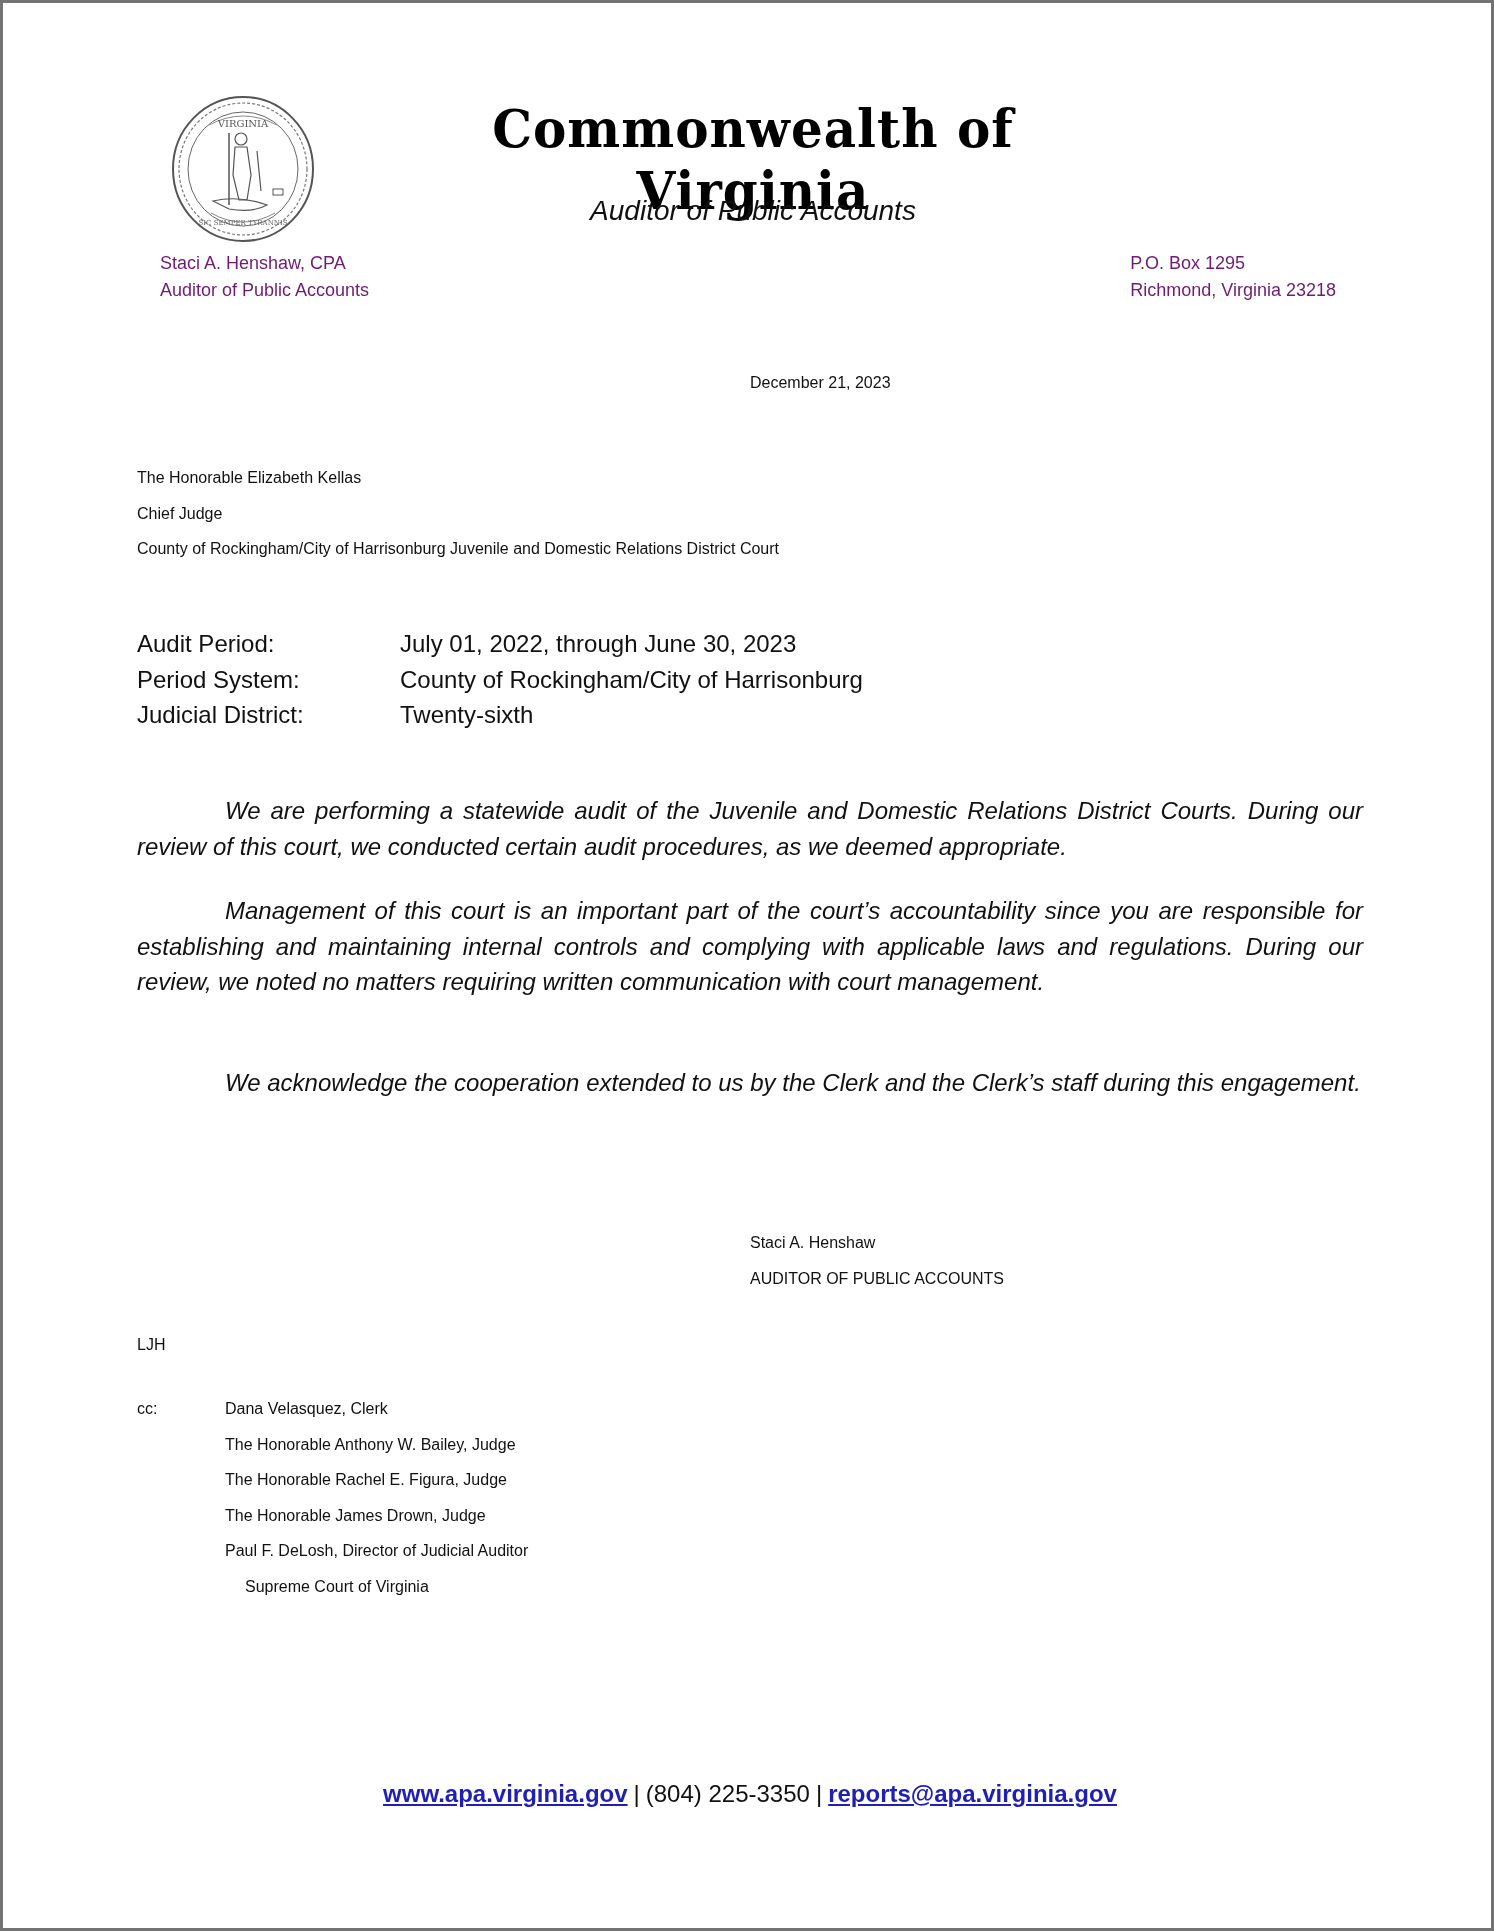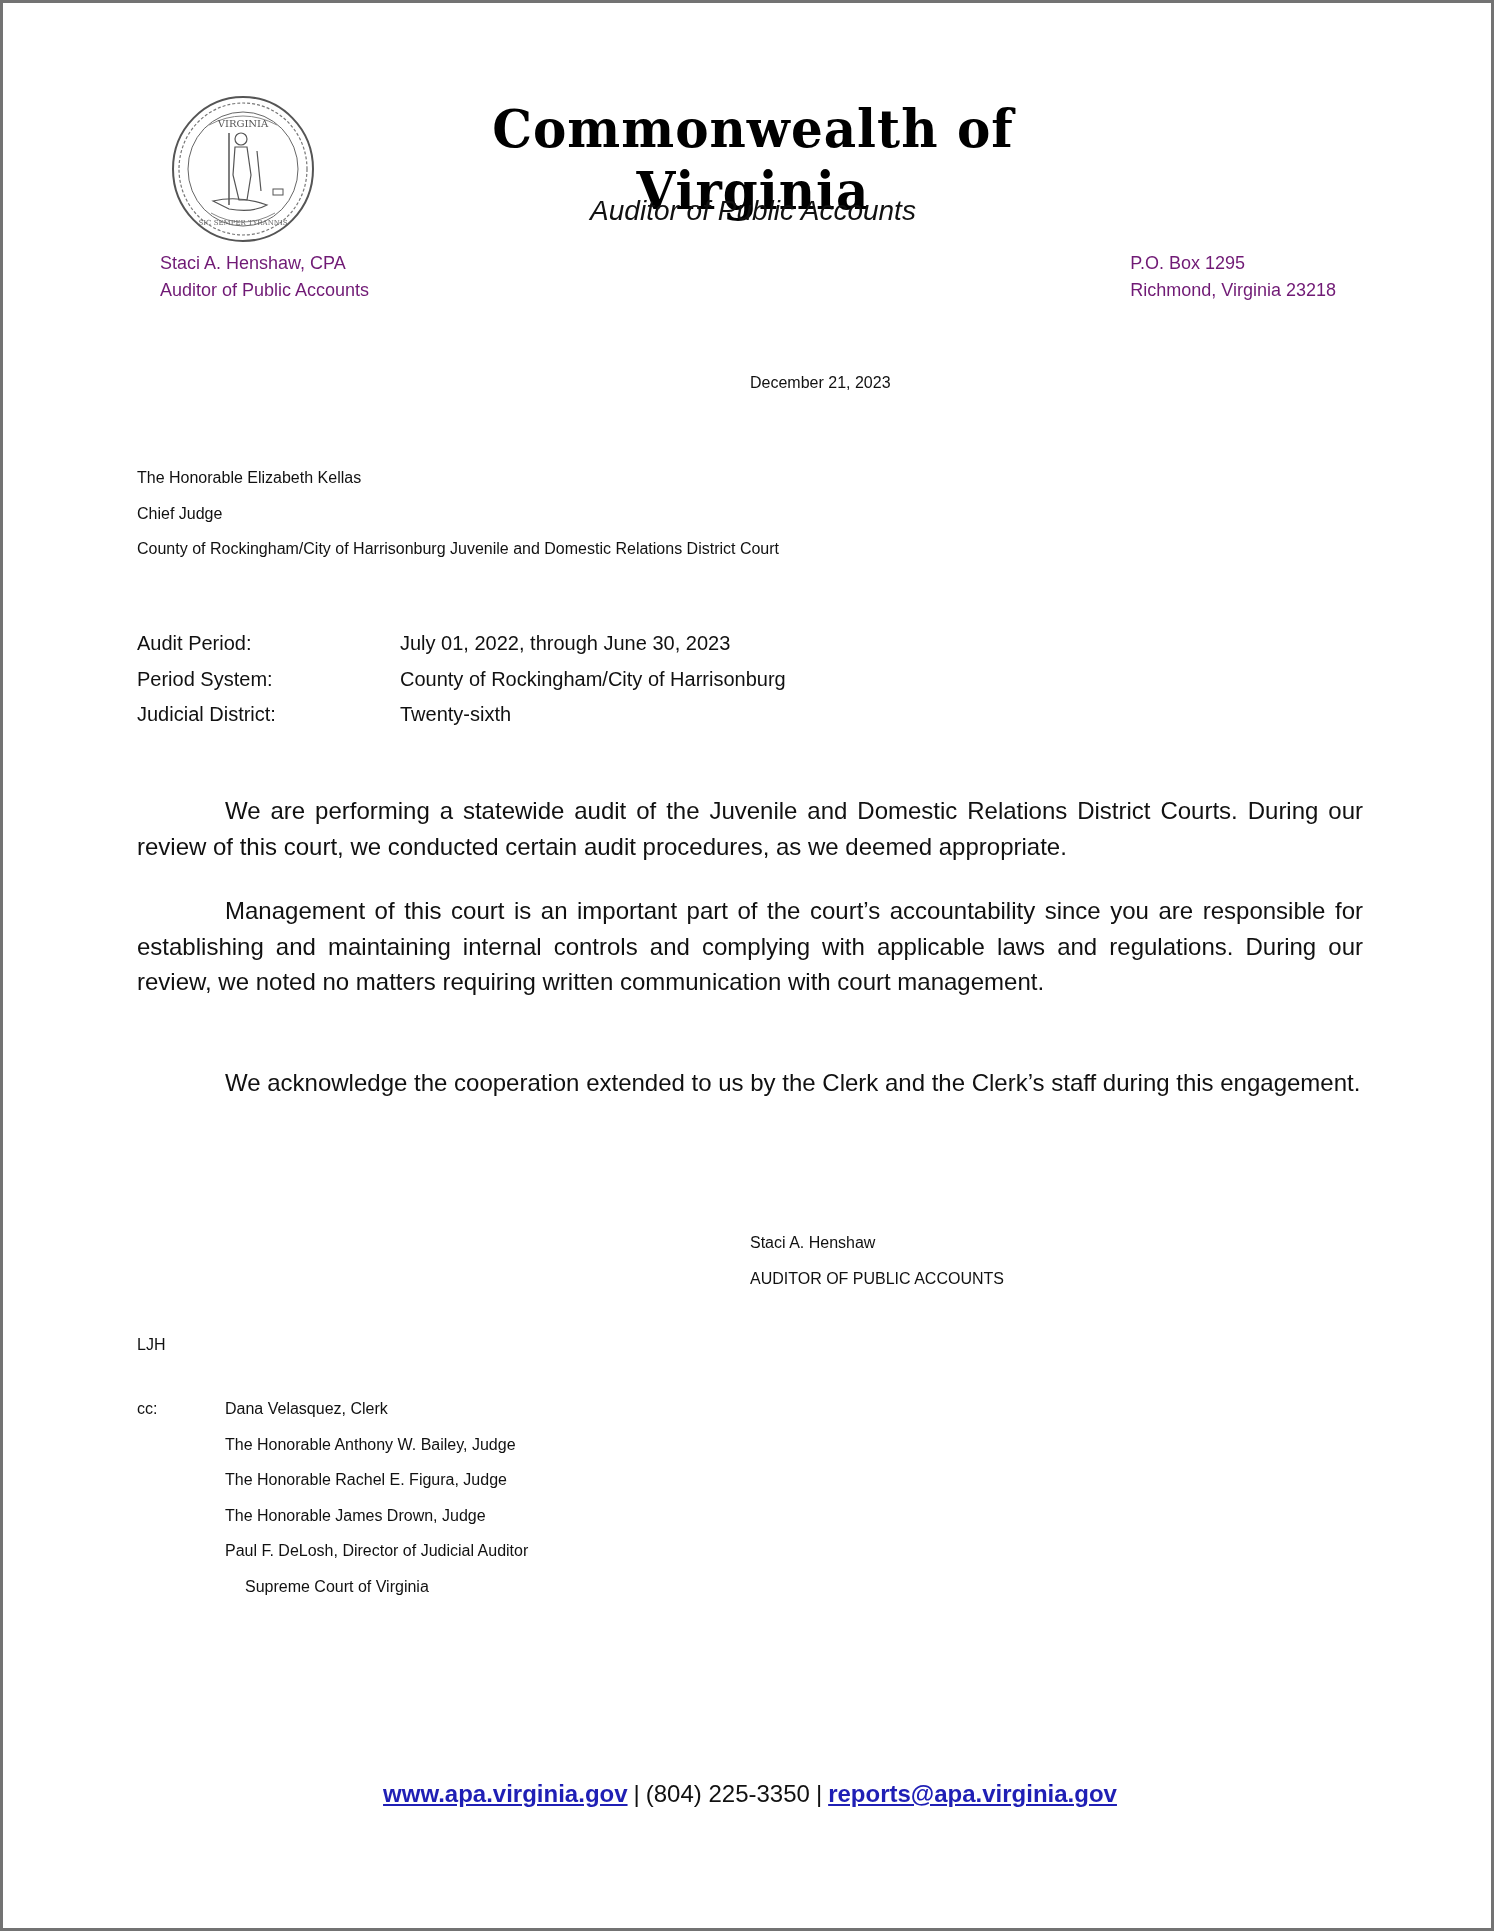--- a/index.html
+++ b/index.html
@@ -22,26 +22,26 @@
     .subtitle {
       position: absolute; left: 560px; top: 192px; width: 380px; text-align: center;
       font-family: "Liberation Sans", sans-serif; font-style: italic; font-size: 28px; color: #111;
     }
     .hdr-small { font-size: 18px; line-height: 27px; color: #701a75; }
     .hdr-left { left: 157px; top: 247px; }
     .hdr-right { right: 155px; top: 247px; text-align: left; }
     .body-text { font-size: 16px; line-height: 35.5px; color: #111; }
     .date { left: 747px; top: 362px; }
     .addressee { left: 134px; top: 457px; }
-    .audit-table { position: absolute; left: 134px; top: 623px; font-size: 20px; line-height: 35.5px; }
+    .audit-table { position: absolute; left: 134px; top: 623px; font-size: 24px; line-height: 35.5px; }
     .audit-row { display: flex; }
     .audit-label { width: 263px; }
     .para {
       position: absolute; left: 134px; width: 1226px; font-size: 24px; line-height: 35.7px;
-      text-align: justify; text-indent: 88px; color: #111; white-space: normal;
+      text-align: justify; text-indent: 88px; color: #111; white-space: normal; font-style: italic;
     }
     .p1 { top: 790px; }
     .p2 { top: 890px; }
     .p3 { top: 1062px; }
     .signature { left: 747px; top: 1222px; }
     .initials { left: 134px; top: 1324px; }
     .cc-label { left: 134px; top: 1388px; }
     .cc-list { left: 222px; top: 1388px; }
     .cc-sub { padding-left: 20px; }
     .footer {

